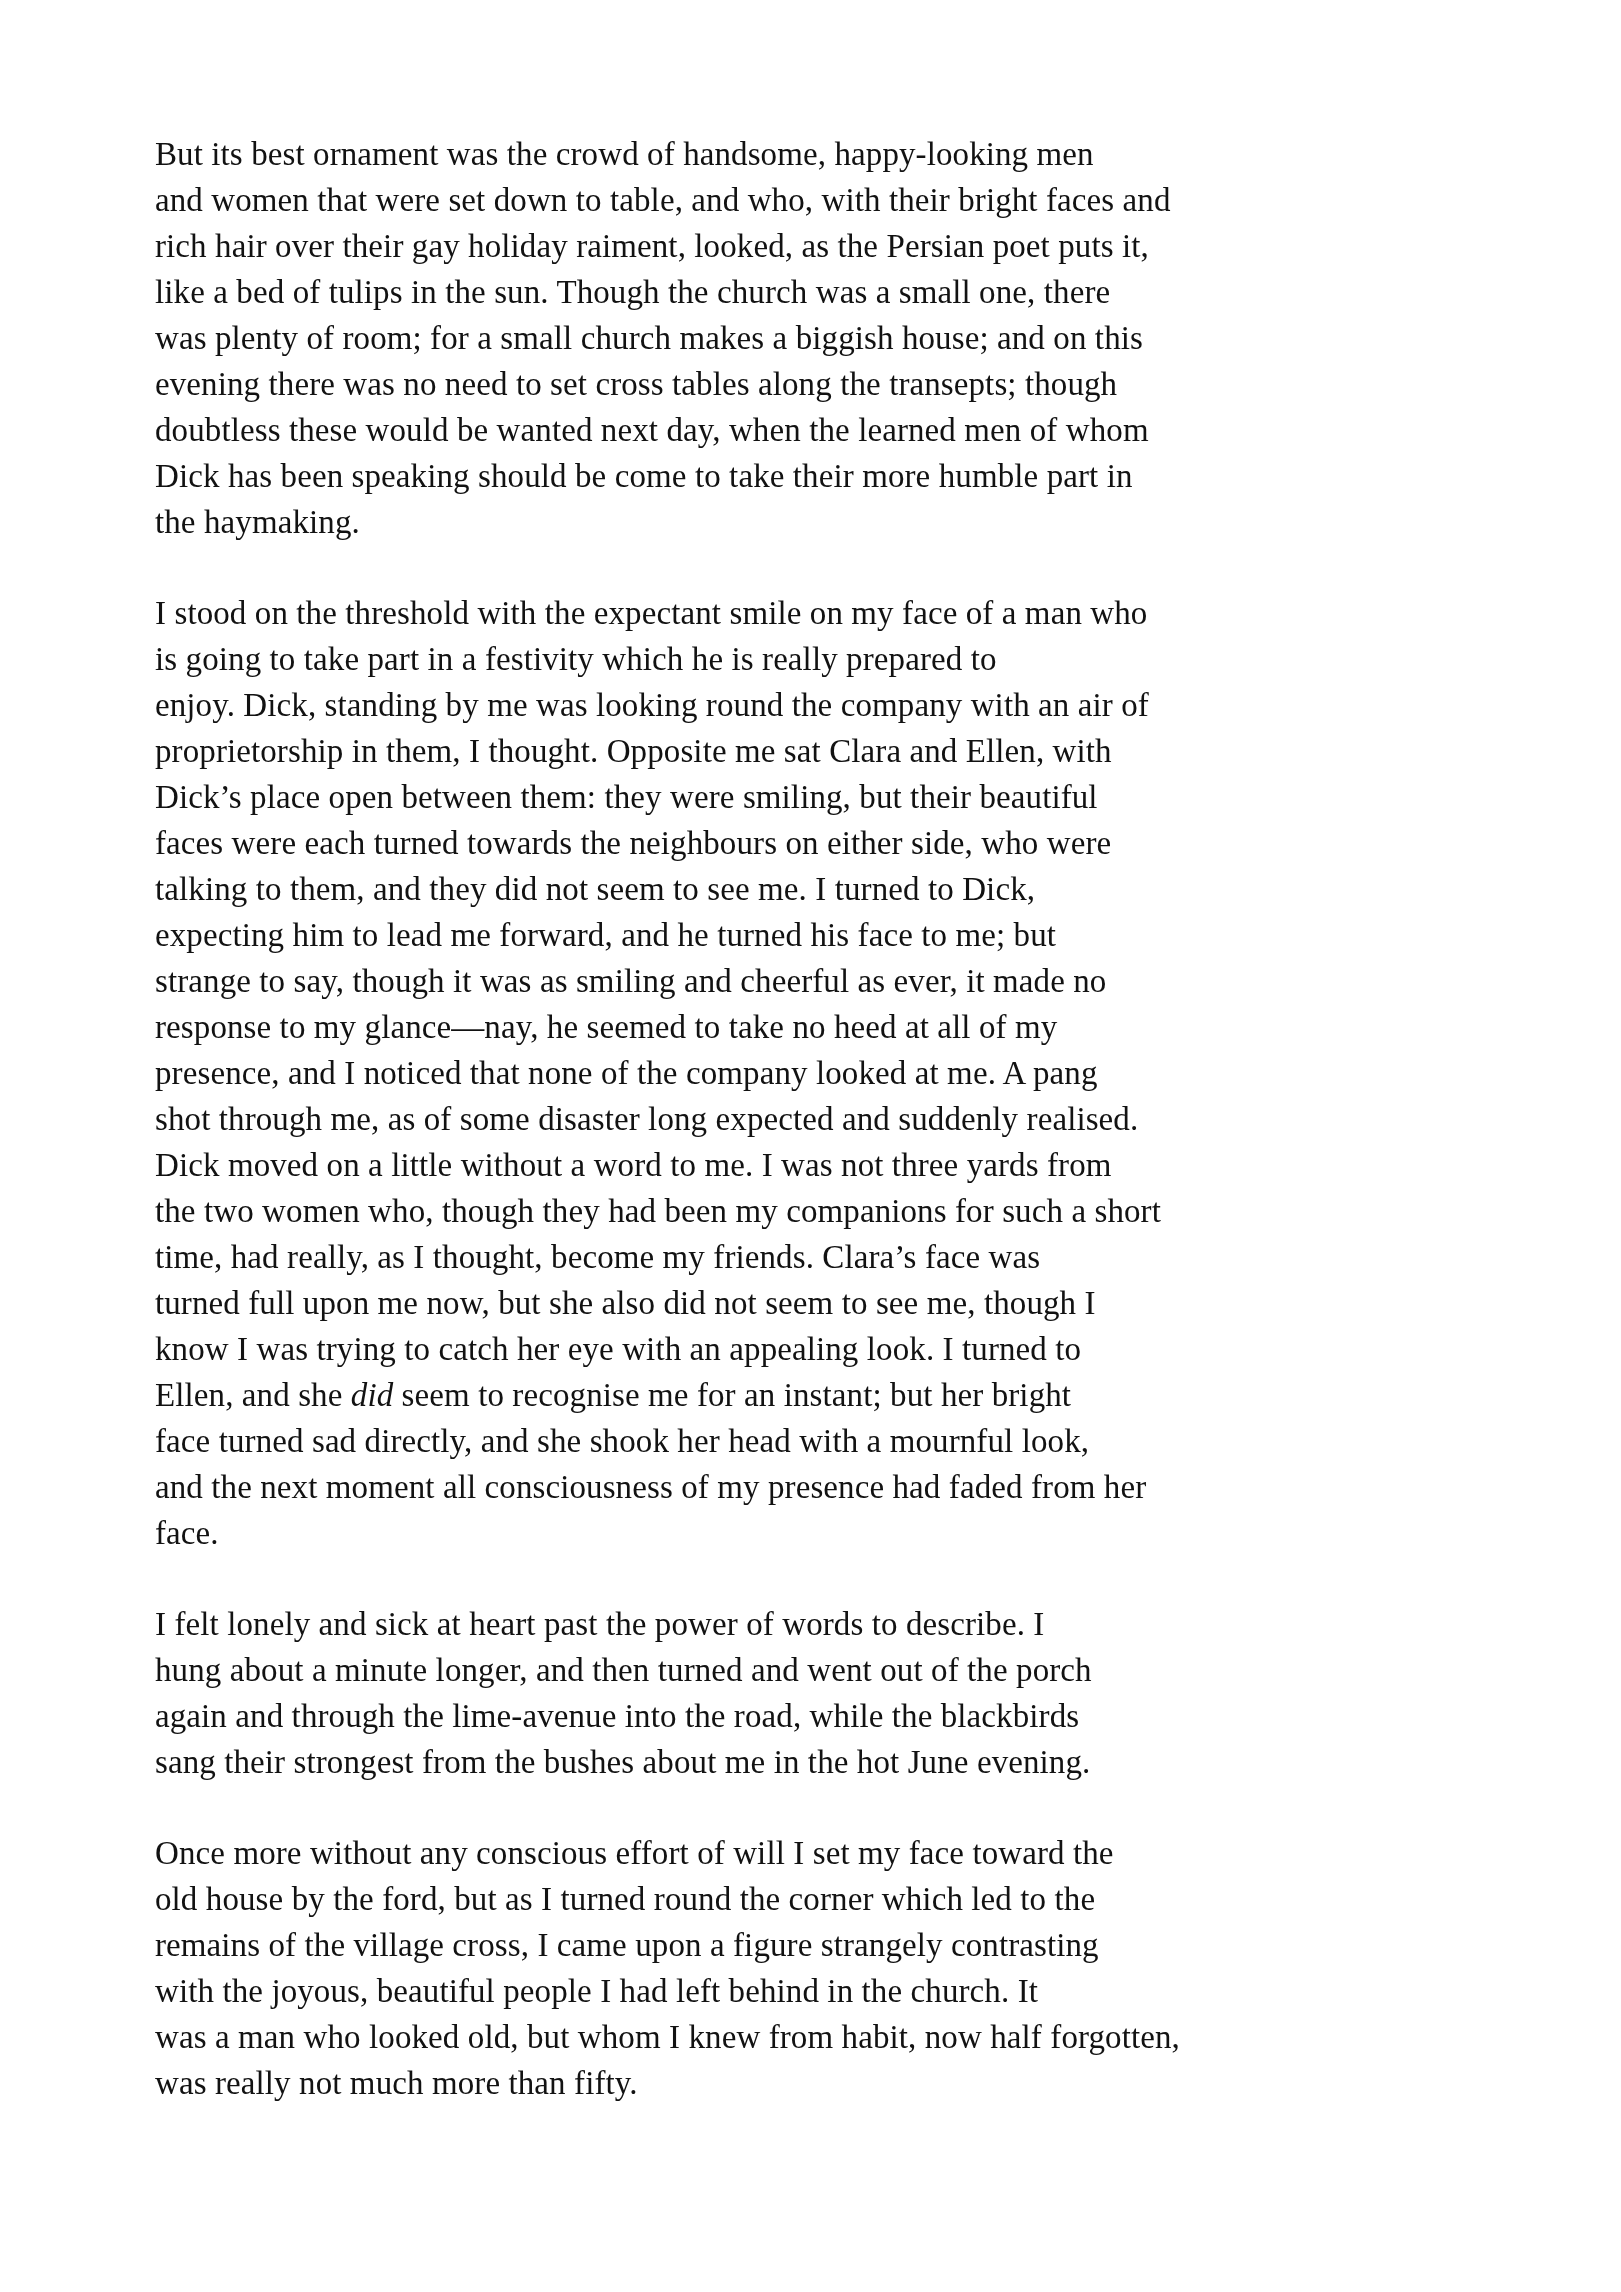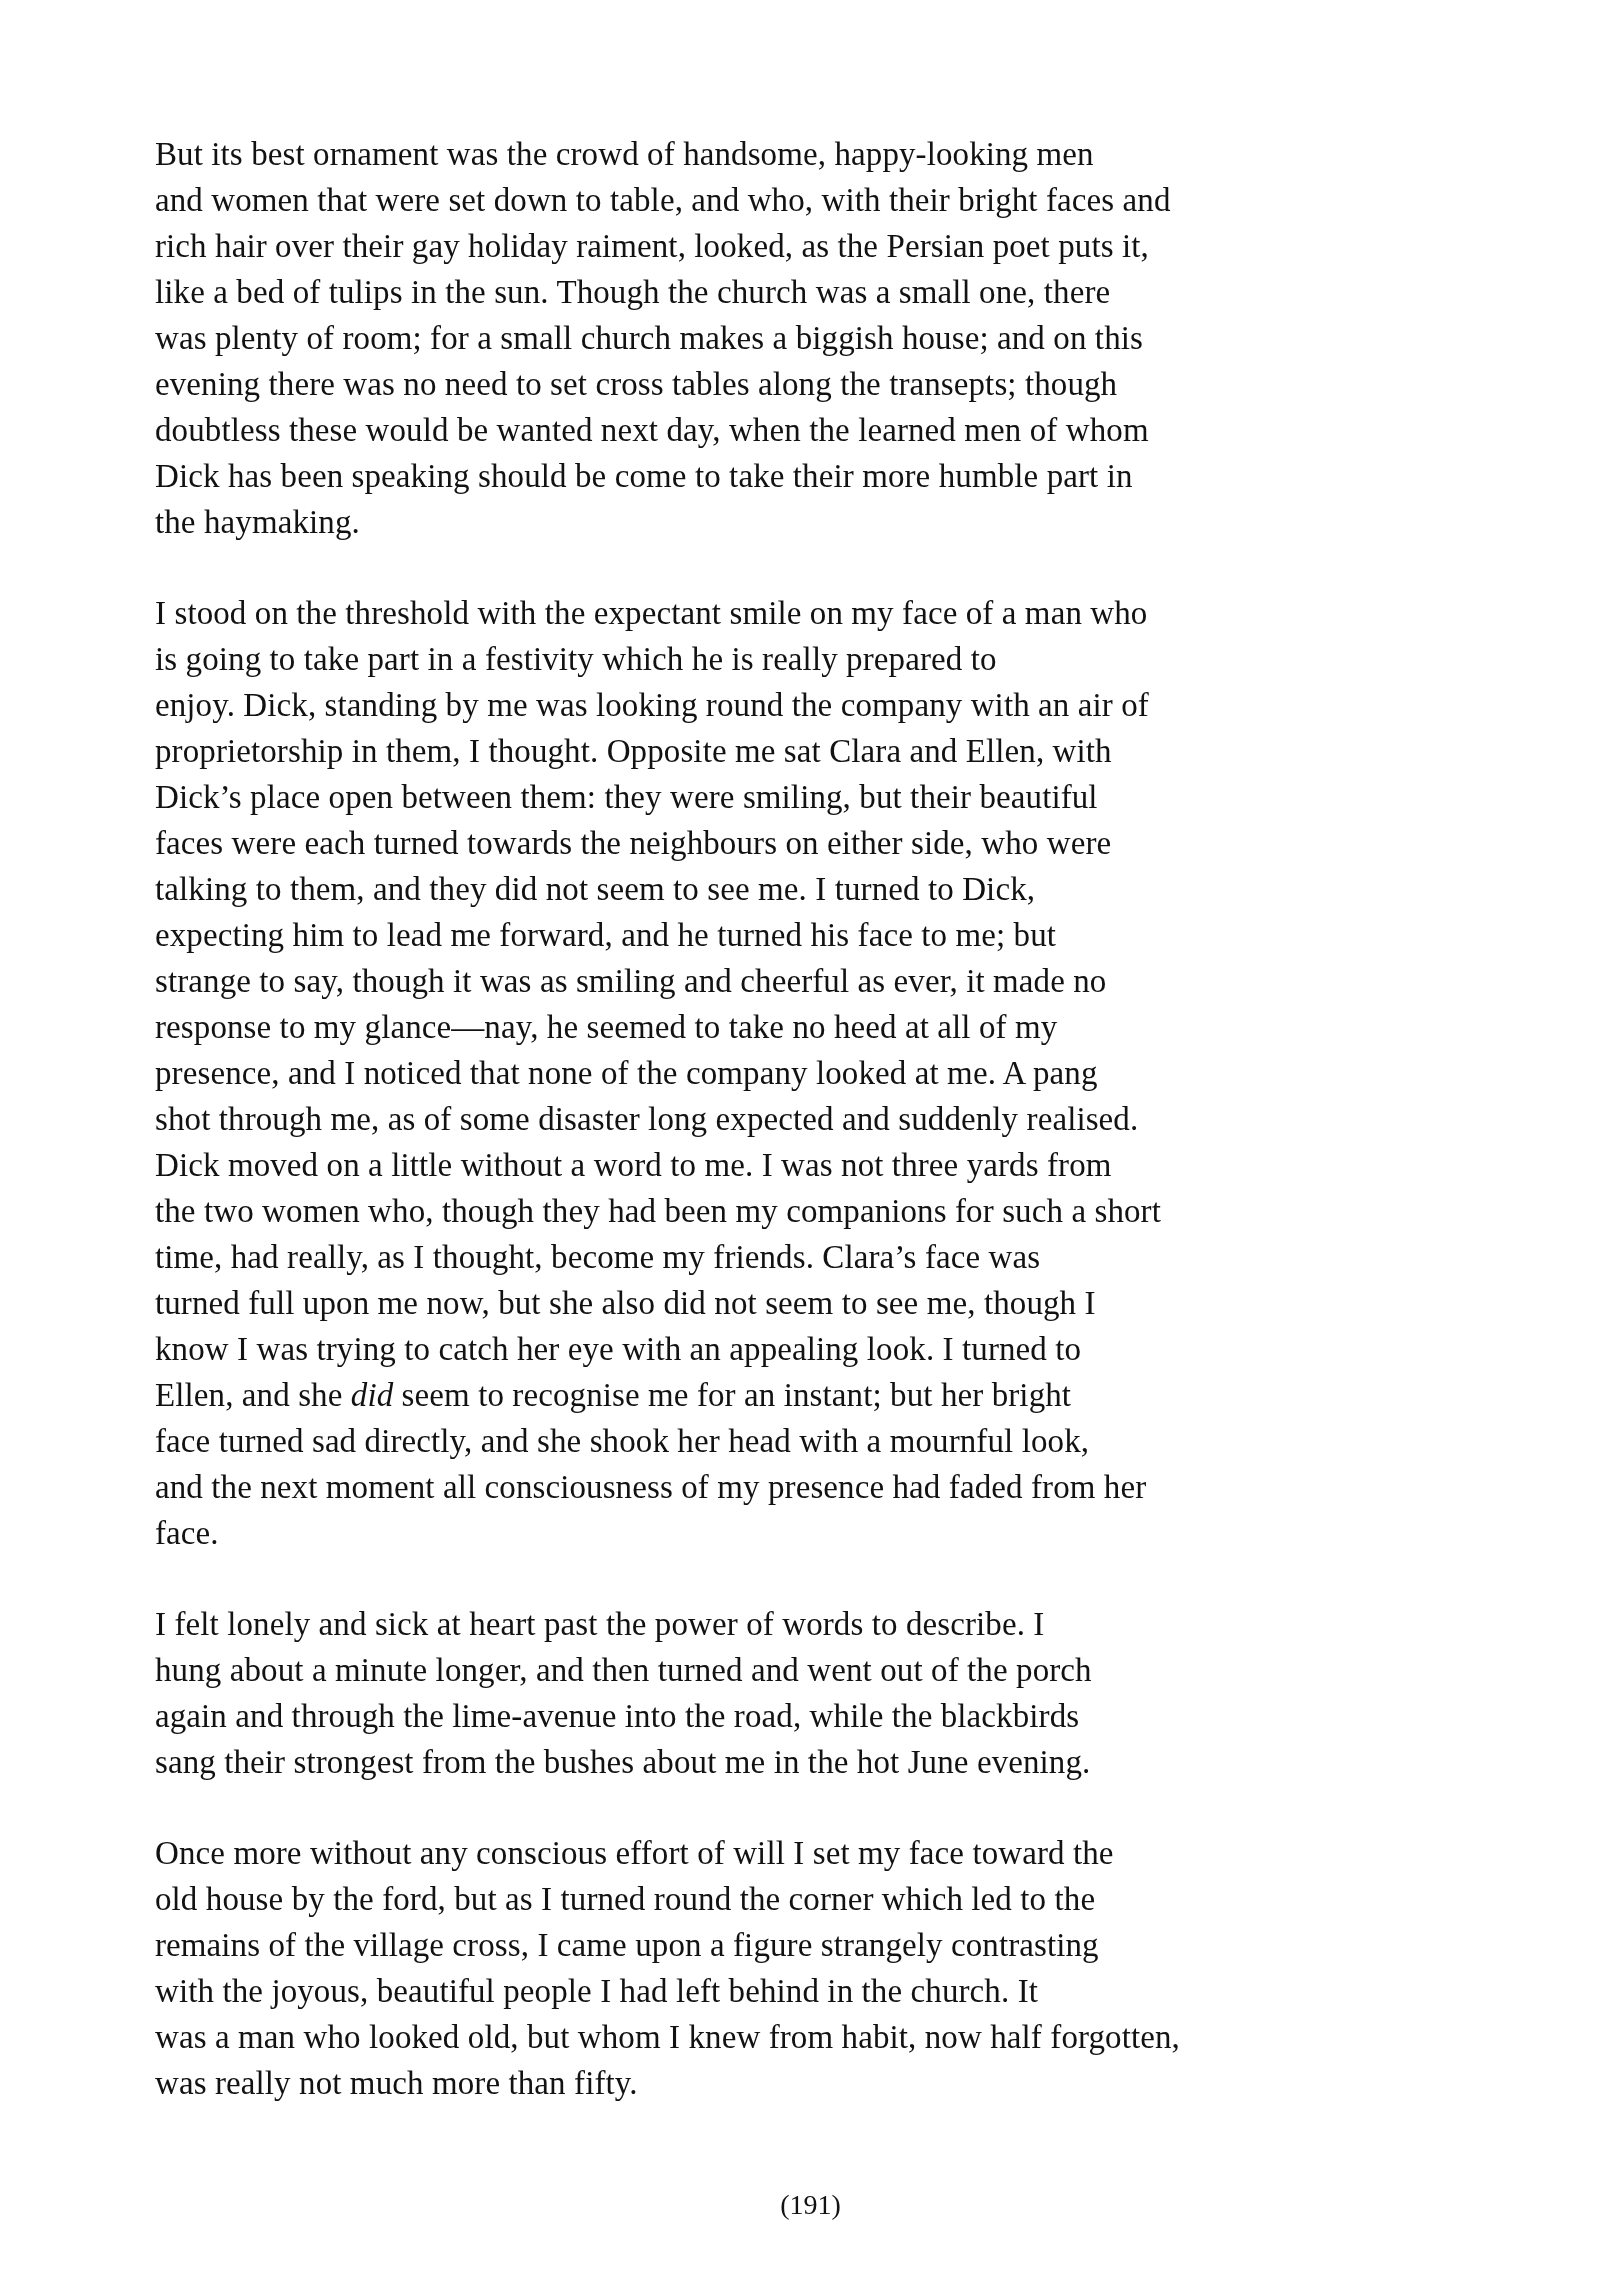--- a/index.html
+++ b/index.html
@@ -54,15 +54,14 @@
 </head>
 <body style="background: rgb(255, 255, 255); color: rgb(18, 18, 18);">
 
 <div class="page">
   <div class="text-block" id="body-text">
       <p class="para">But its best ornament was the crowd of handsome, happy-looking men<br>and women that were set down to table, and who, with their bright faces and<br>rich hair over their gay holiday raiment, looked, as the Persian poet puts it,<br>like a bed of tulips in the sun. Though the church was a small one, there<br>was plenty of room; for a small church makes a biggish house; and on this<br>evening there was no need to set cross tables along the transepts; though<br>doubtless these would be wanted next day, when the learned men of whom<br>Dick has been speaking should be come to take their more humble part in<br>the haymaking.</p>
       <p class="para">I stood on the threshold with the expectant smile on my face of a man who<br>is going to take part in a festivity which he is really prepared to<br>enjoy. Dick, standing by me was looking round the company with an air of<br>proprietorship in them, I thought. Opposite me sat Clara and Ellen, with<br>Dick’s place open between them: they were smiling, but their beautiful<br>faces were each turned towards the neighbours on either side, who were<br>talking to them, and they did not seem to see me. I turned to Dick,<br>expecting him to lead me forward, and he turned his face to me; but<br>strange to say, though it was as smiling and cheerful as ever, it made no<br>response to my glance—nay, he seemed to take no heed at all of my<br>presence, and I noticed that none of the company looked at me. A pang<br>shot through me, as of some disaster long expected and suddenly realised.<br>Dick moved on a little without a word to me. I was not three yards from<br>the two women who, though they had been my companions for such a short<br>time, had really, as I thought, become my friends. Clara’s face was<br>turned full upon me now, but she also did not seem to see me, though I<br>know I was trying to catch her eye with an appealing look. I turned to<br>Ellen, and she <em>did</em> seem to recognise me for an instant; but her bright<br>face turned sad directly, and she shook her head with a mournful look,<br>and the next moment all consciousness of my presence had faded from her<br>face.</p>
       <p class="para">I felt lonely and sick at heart past the power of words to describe. I<br>hung about a minute longer, and then turned and went out of the porch<br>again and through the lime-avenue into the road, while the blackbirds<br>sang their strongest from the bushes about me in the hot June evening.</p>
       <p class="para">Once more without any conscious effort of will I set my face toward the<br>old house by the ford, but as I turned round the corner which led to the<br>remains of the village cross, I came upon a figure strangely contrasting<br>with the joyous, beautiful people I had left behind in the church. It<br>was a man who looked old, but whom I knew from habit, now half forgotten,<br>was really not much more than fifty.</p>
     </div>
-  <div class="page-number">(191)</div>
 </div>
 
 
 </body></html>

